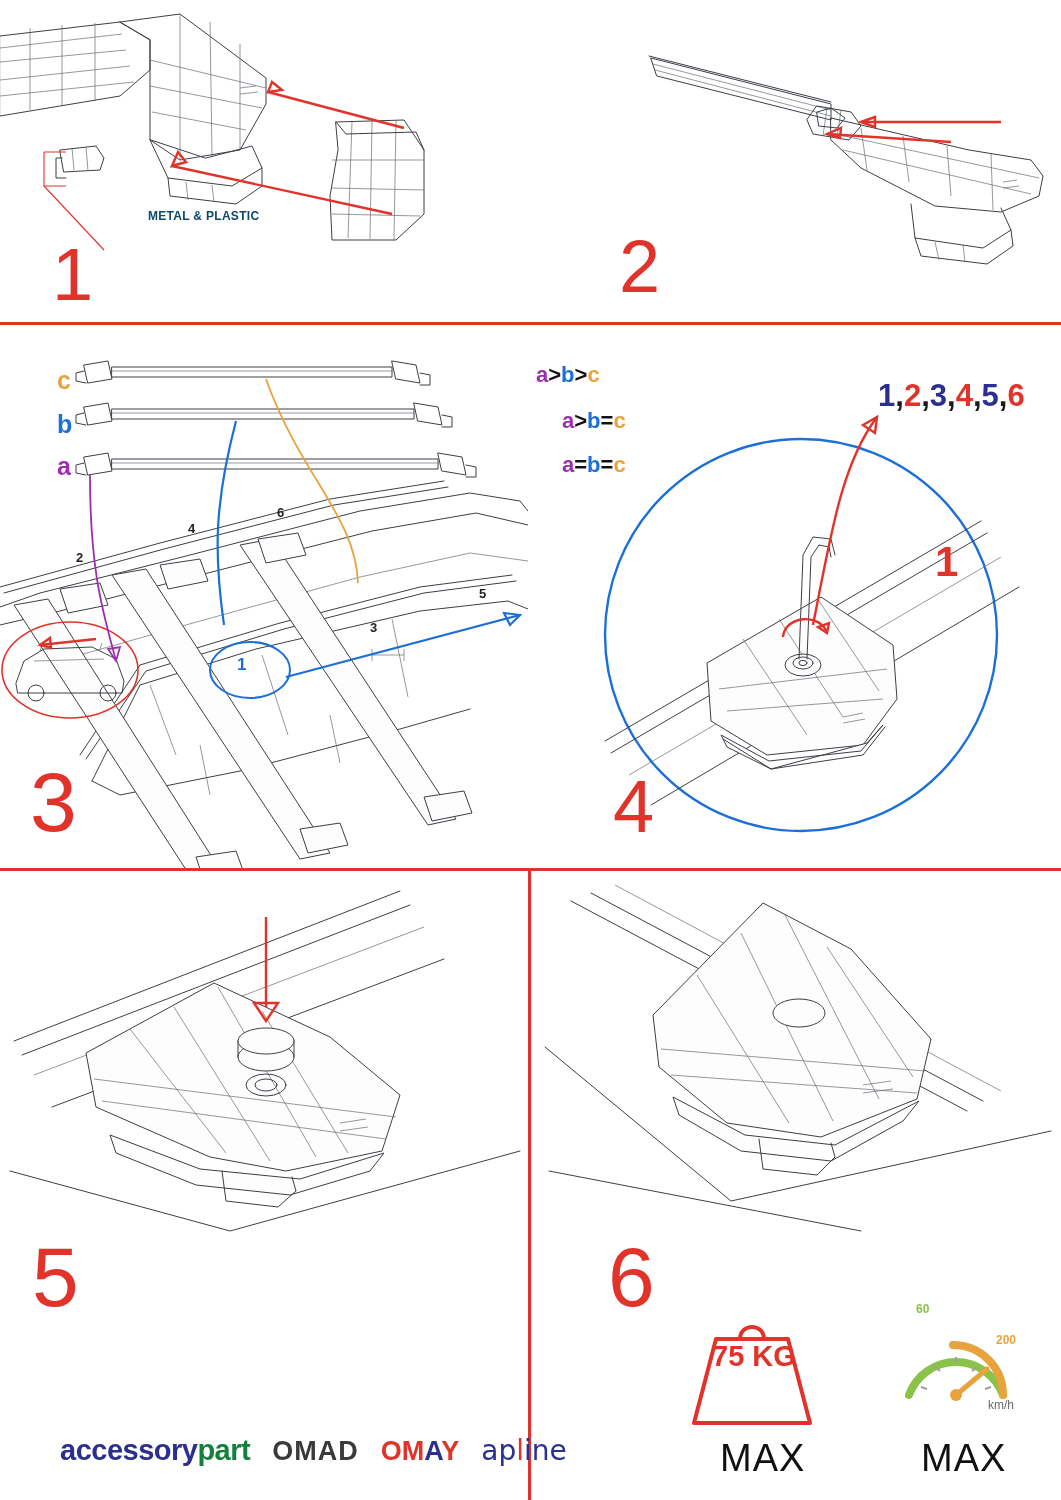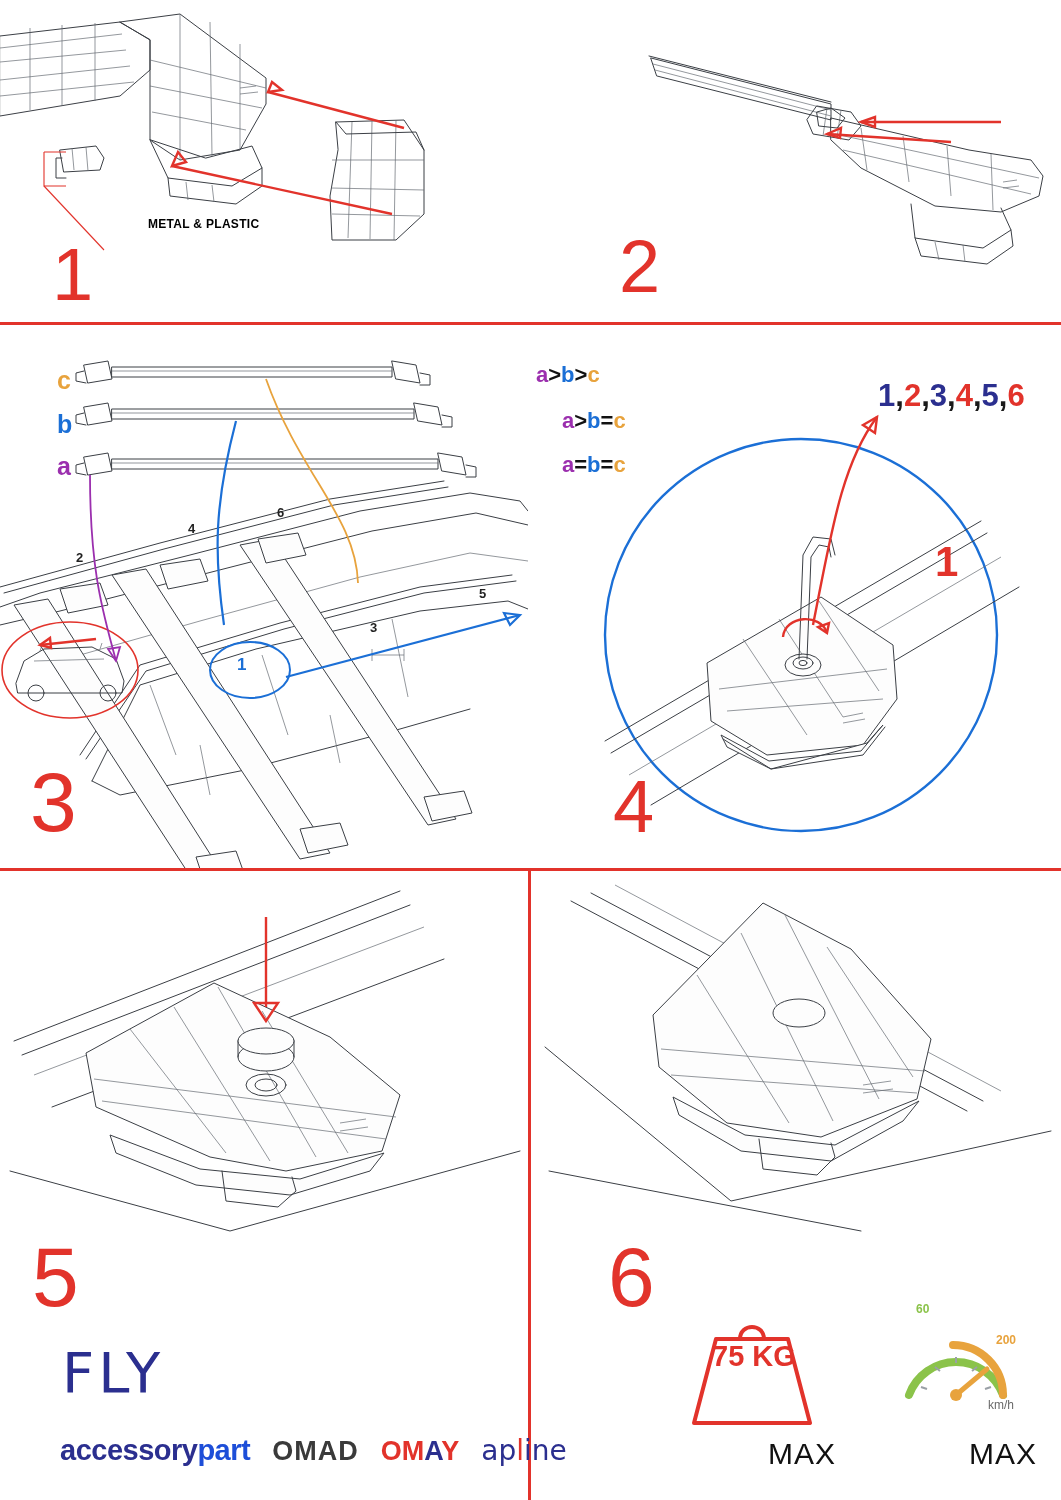--- a/index.html
+++ b/index.html
@@ -43,21 +43,21 @@
   .stepnum.s1{left:52px;top:238px;}
   .stepnum.s2{left:619px;top:230px;}
   .stepnum.s3{left:30px;top:760px;font-size:84px;line-height:84px;}
   .stepnum.s4{left:613px;top:770px;font-size:74px;}
   .stepnum.s5{left:32px;top:1235px;font-size:84px;line-height:84px;}
   .stepnum.s6{left:608px;top:1235px;font-size:84px;line-height:84px;}
 
   
   .metal-title{
     position:absolute;left:148px;top:209px;
-    color:#000000;font-size:12px;font-weight:bold;letter-spacing:.3px;margin-top:8px;
+    color:#0c4a6e;font-size:12px;font-weight:bold;letter-spacing:.3px;
   }
   .veh-list{
     position:absolute;left:0px;top:224px;width:245px;
     text-align:right;color:#2b2f8f;font-size:10.5px;line-height:11.5px;
     font-weight:bold;letter-spacing:.2px;
   }
   .veh-list div{white-space:nowrap;}
 
   
   .abc{position:absolute;font-size:25px;font-weight:bold;}
@@ -102,31 +102,31 @@
   .fly{
     position:absolute;left:62px;top:1340px;
     font-size:56px;letter-spacing:4px;color:#2b2f8f;
     font-family:"DejaVu Sans", sans-serif;font-weight:400;
   }
   .brandrow{
     position:absolute;left:60px;top:1434px;width:520px;height:40px;
     display:flex;align-items:baseline;gap:22px;
   }
   .b-accessorypart{font-size:29px;font-weight:bold;color:#2b2f8f;letter-spacing:-.5px;}
-  .b-accessorypart .part{color:#1d4ed8;}
+  .b-accessorypart .part{color:#15803d;}
   .b-omad{font-size:27px;font-weight:bold;color:#3a3a3a;letter-spacing:1px;}
   .b-omad .d{color:#3a3a3a;}
   .b-omay{font-size:27px;font-weight:bold;color:#e2332b;letter-spacing:0px;}
   .b-omay .a{color:#2b2f8f;}
   .b-apline{font-size:28px;color:#2b2f8f;letter-spacing:0px;font-family:"DejaVu Sans",sans-serif;}
   .b-apline .l{color:#e2332b;}
 
   
   .maxlabel{
-    position:absolute;font-size:30px;color:#111;letter-spacing:1px;margin-left:48px;
+    position:absolute;font-size:38px;color:#111;letter-spacing:1px;
   }
   .maxlabel.m1{left:720px;top:1437px;}
   .maxlabel.m2{left:921px;top:1437px;}
   .kgtext{
     position:absolute;left:712px;top:1340px;font-size:29px;font-weight:bold;color:#e2332b;
   }
   .kmh{
     position:absolute;left:988px;top:1398px;font-size:12px;color:#6a6a6a;
   }
   .gnum{position:absolute;font-size:12px;font-weight:bold;}
@@ -378,21 +378,20 @@
       <ellipse cx="266" cy="214" rx="20" ry="11" class="ink"></ellipse>
       <ellipse cx="266" cy="214" rx="11" ry="6" class="ink"></ellipse>
 
       <path class="red" d="M266 46 L266 136" stroke-width="3"></path>
       <path class="red" d="M266 150 l-12 -18 l24 0 Z" fill="#e2332b"></path>
 
       <path class="ink-thin" d="M340 252 L366 248 M340 260 L368 256"></path>
     </svg>
 
   </div>
-  <div class="fly">FLY</div>
   <div class="brandrow">
     <span class="b-accessorypart"><span>accessory</span><span class="part">part</span></span>
     <span class="b-omad"><span>OMA</span><span class="d">D</span></span>
     <span class="b-omay"><span>OM</span><span class="a">A</span><span>Y</span></span>
     <span class="b-apline"><span>ap</span><span class="l">l</span><span>ine</span></span>
   </div>
   <div class="stepnum s5">5</div>
 
   <div class="panel p6">
     <svg width="530" height="400" viewBox="0 0 530 400">

